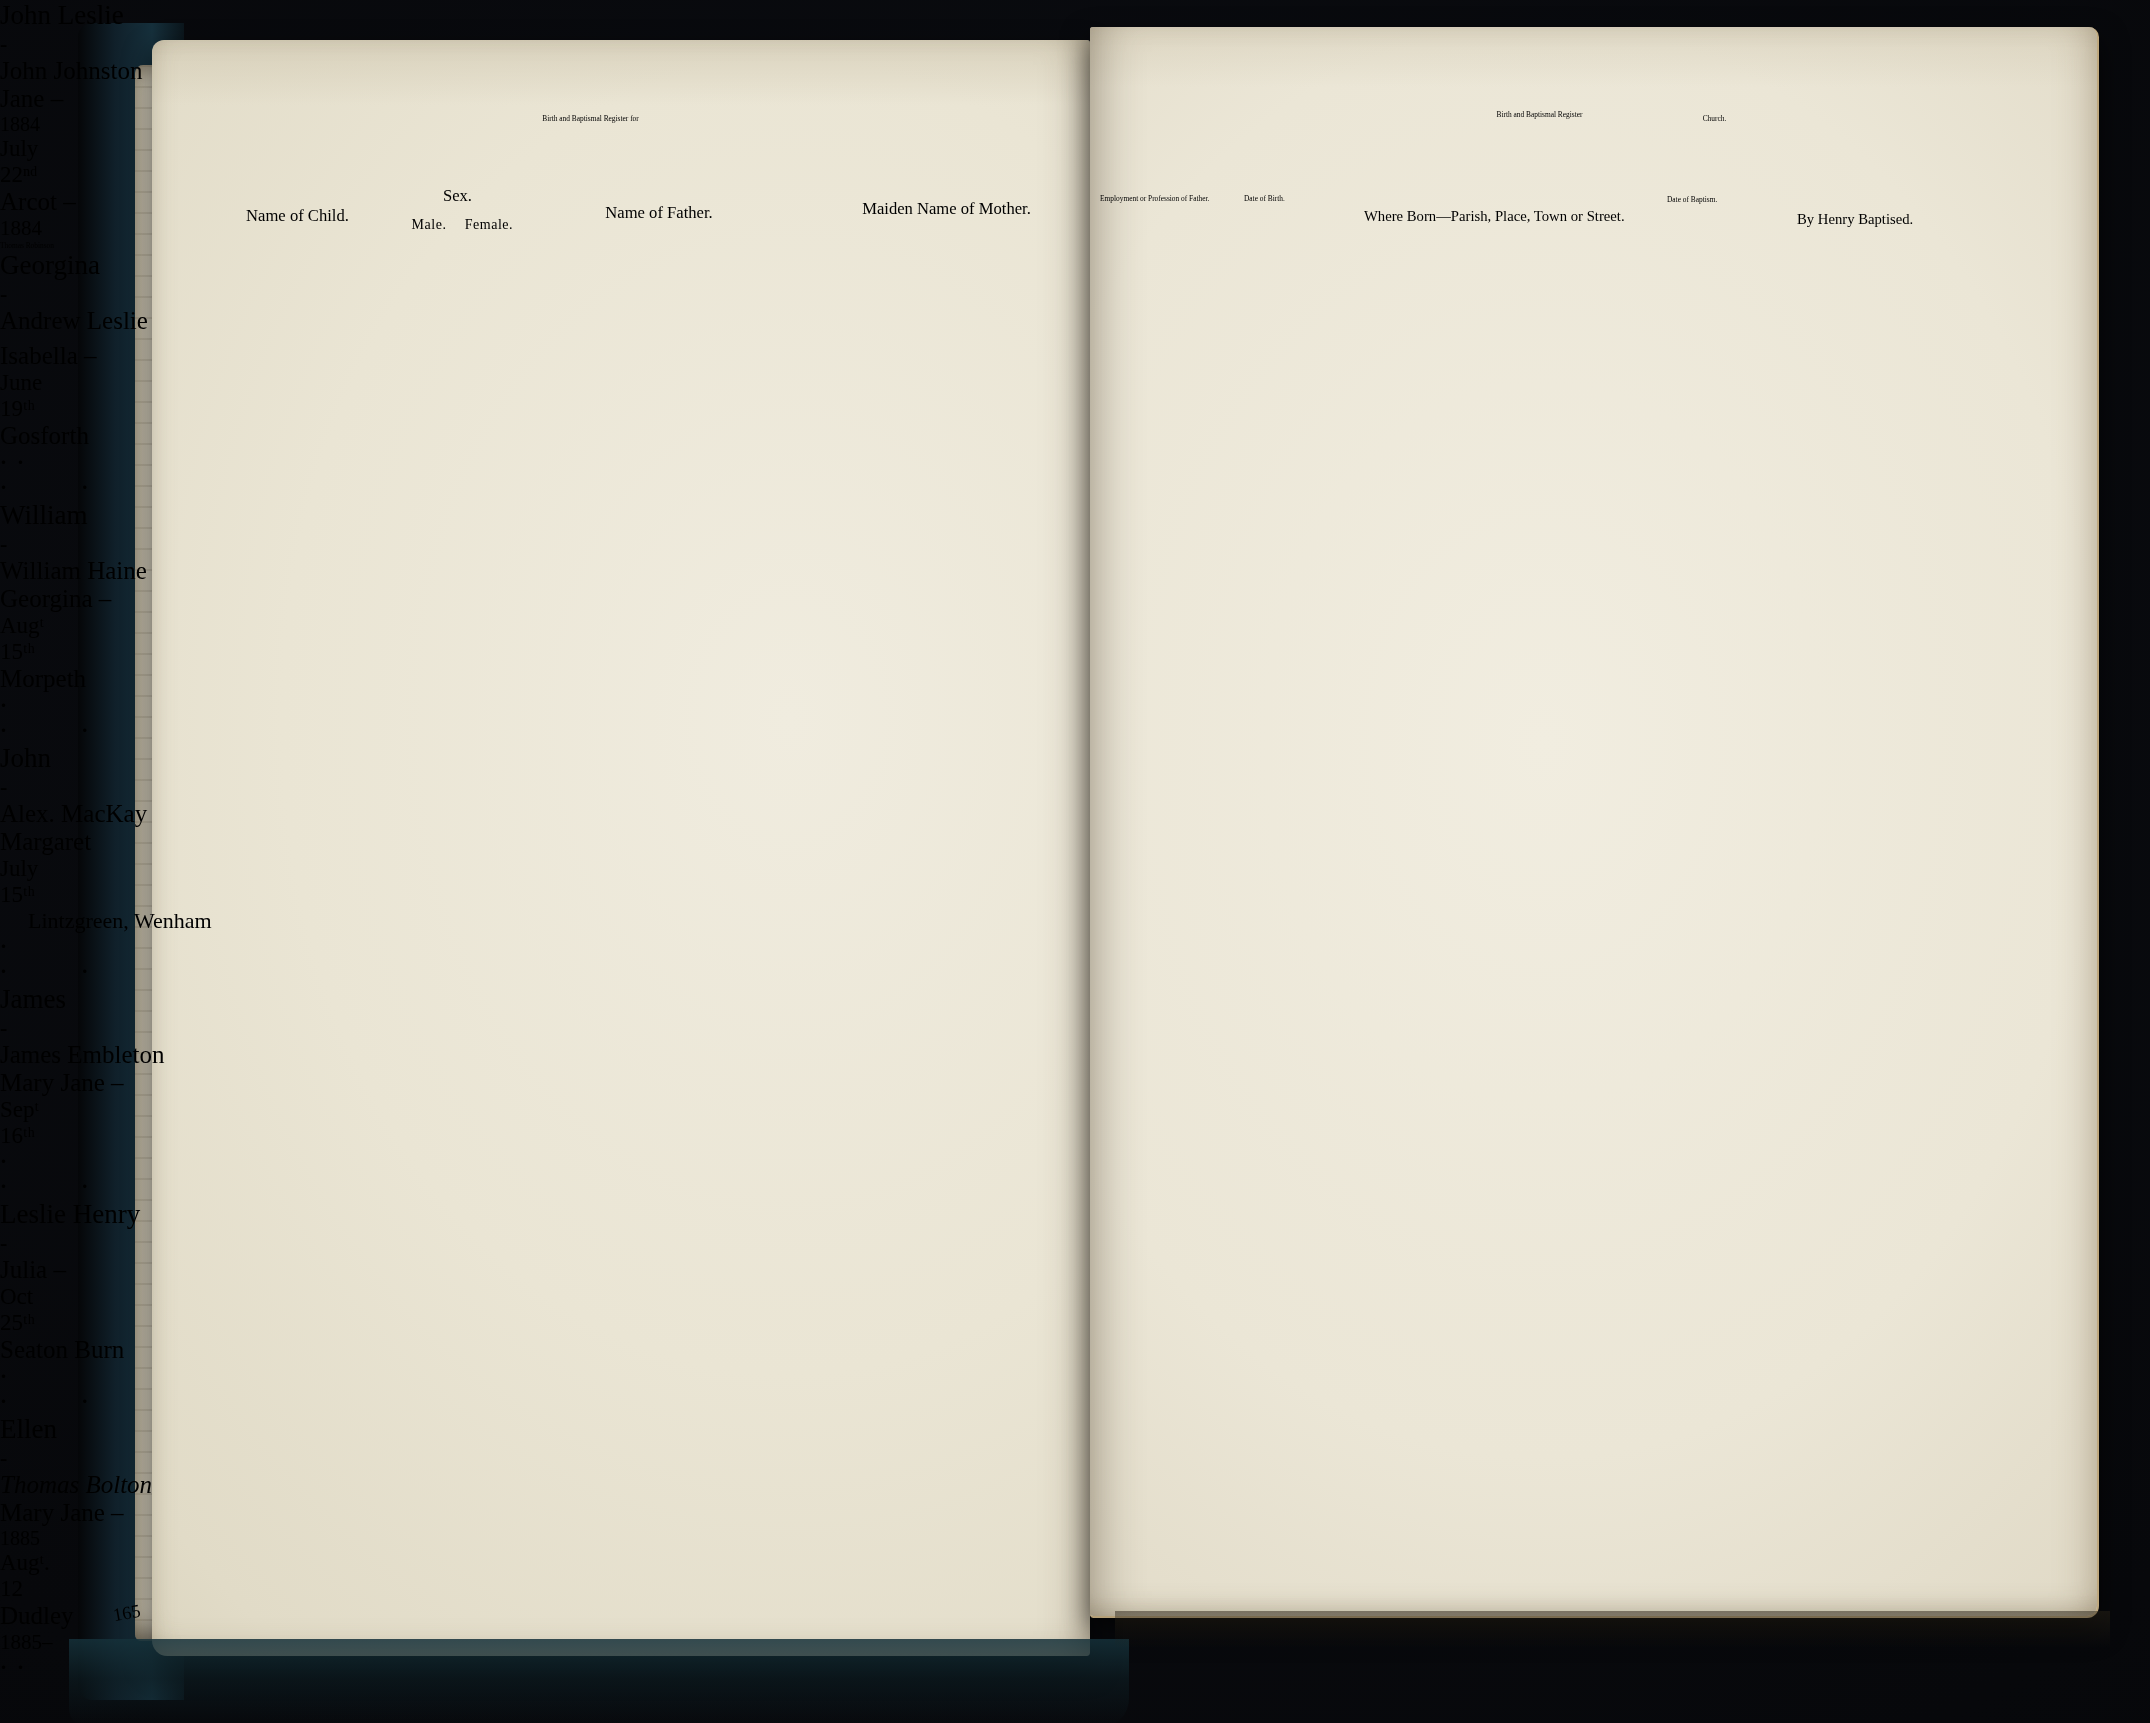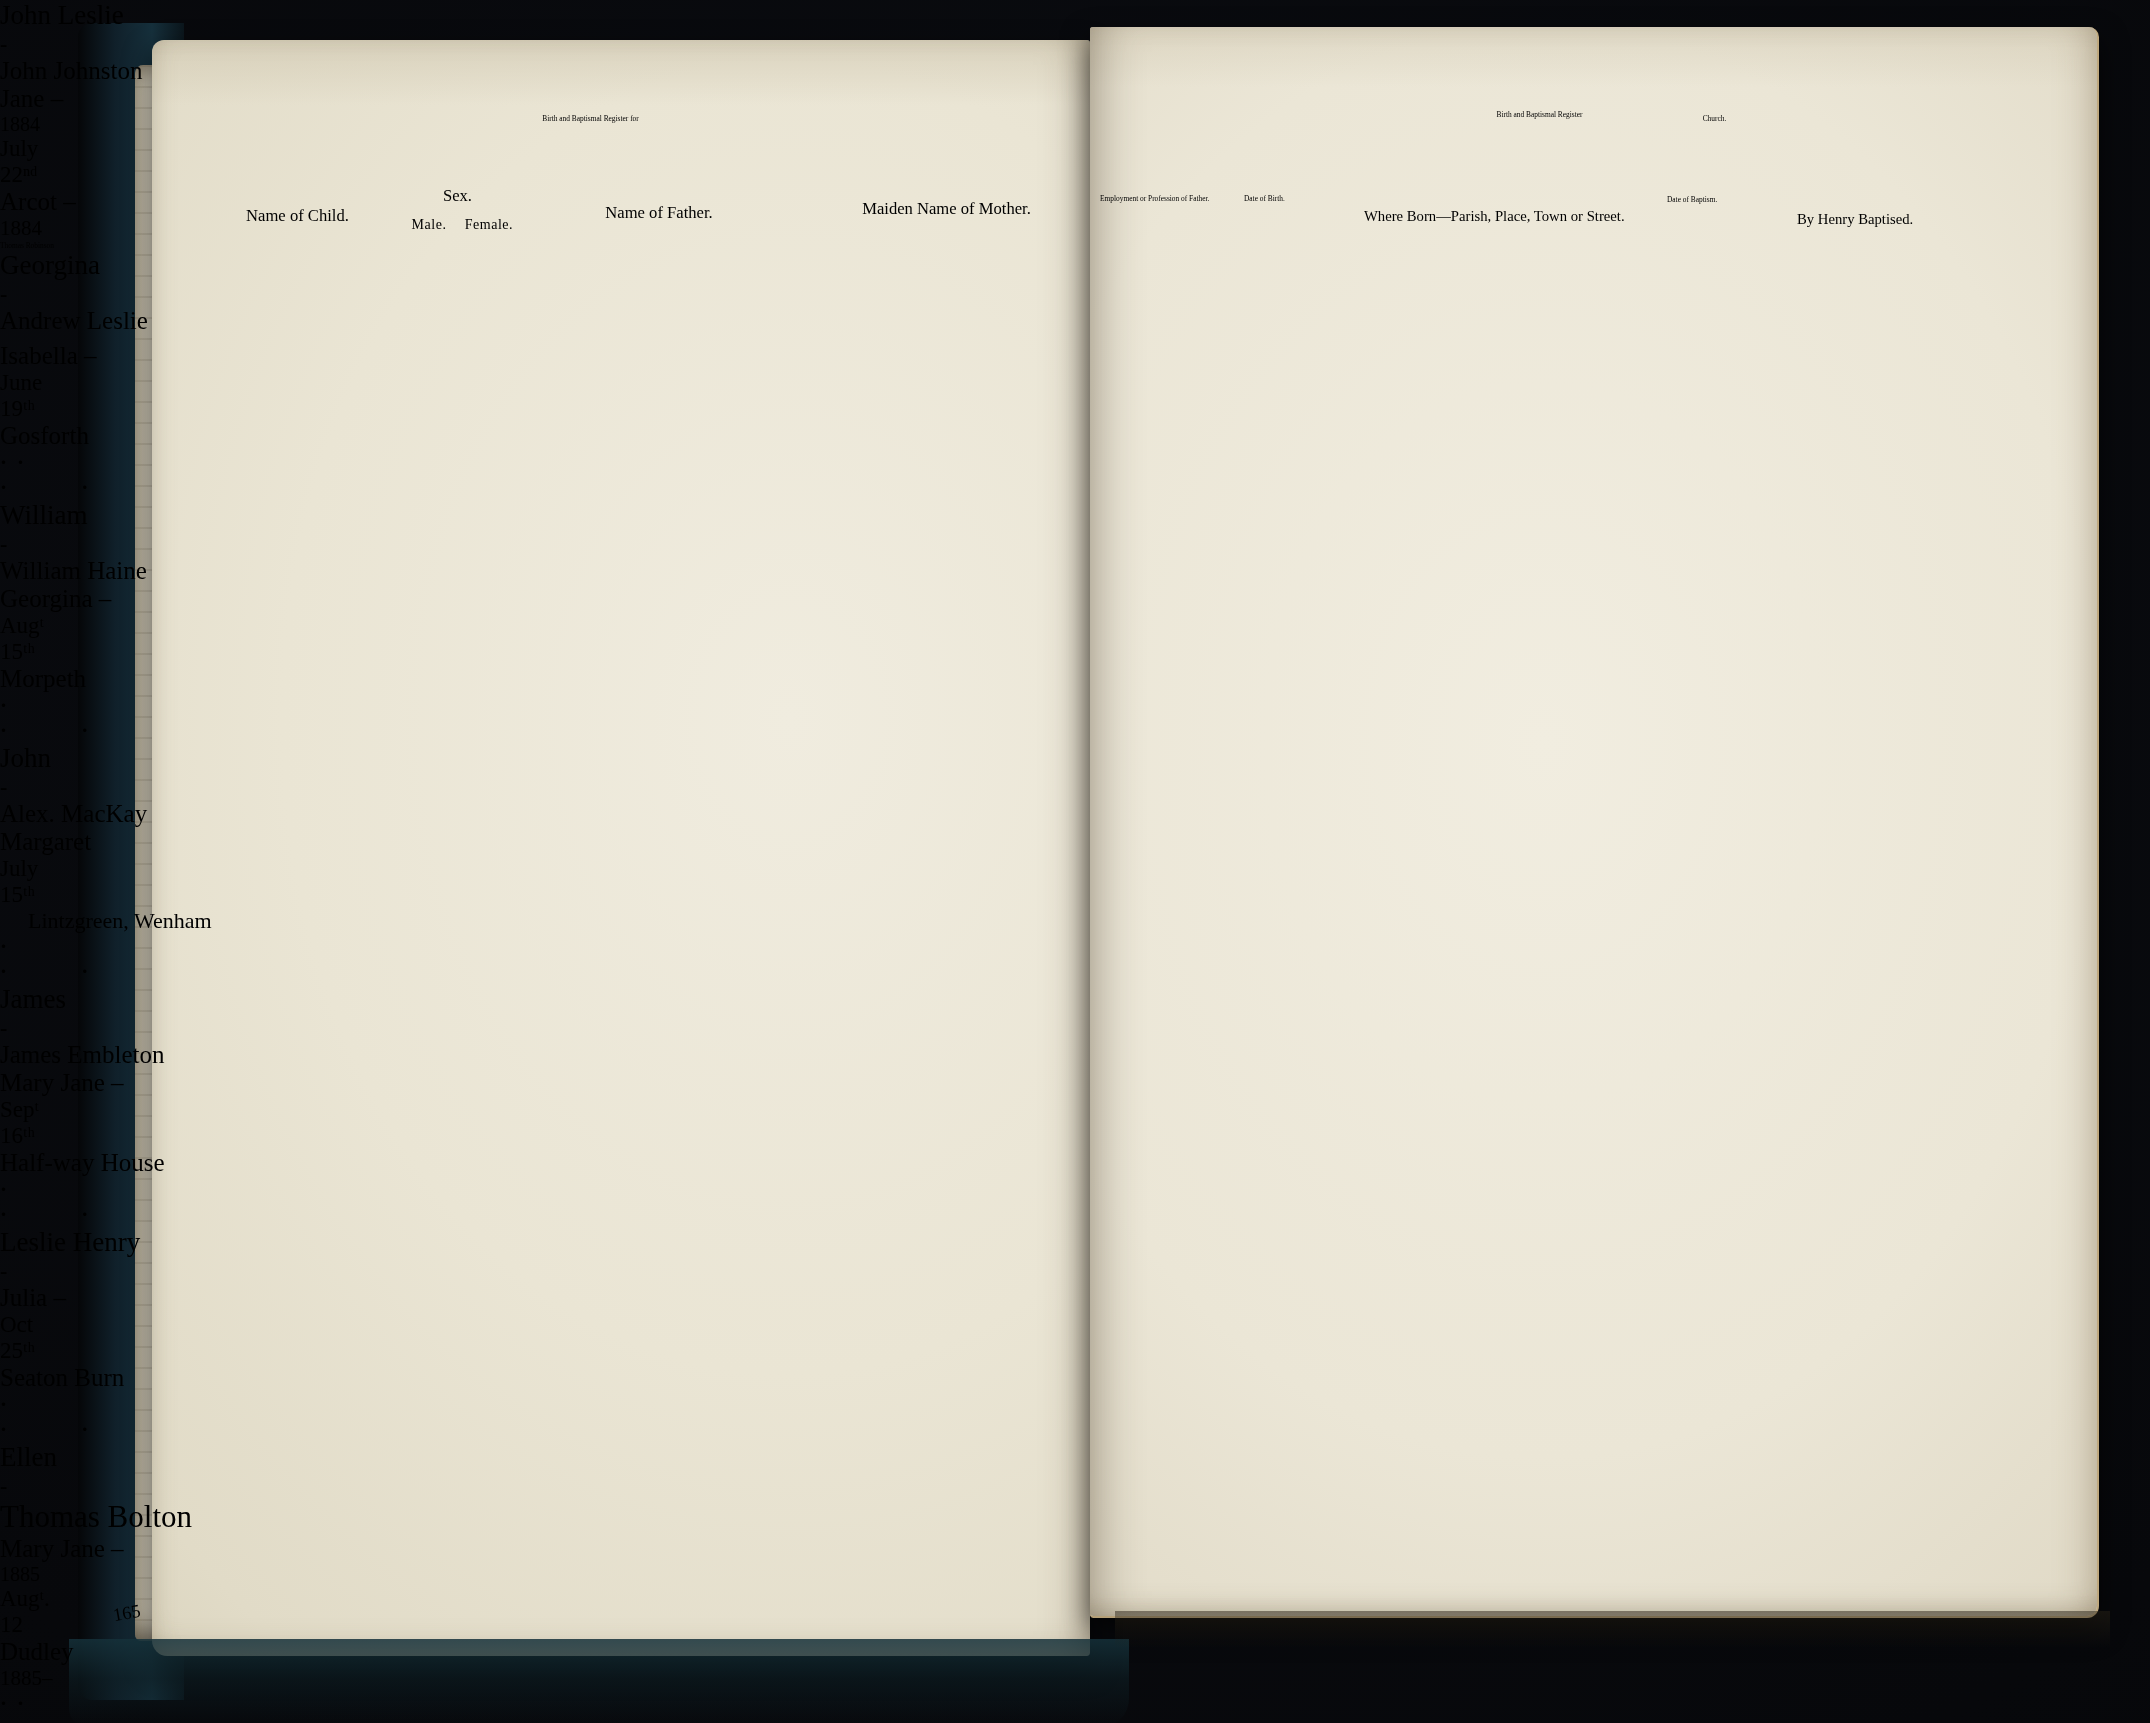--- a/index.html
+++ b/index.html
@@ -169,38 +169,37 @@
       <div class="hw" style="left: 1690px; top: 401px; font-size: 21px; letter-spacing: 10px; word-spacing: 22px; font-weight: bold;">·</div>
       <div class="hw" style="left: 1883px; top: 401px; font-size: 21px; word-spacing: 69px; font-weight: bold;">· ·</div>
       <div class="feint" style="left: 189px; width: 899px; top: 439px;"></div>
       <div class="feint" style="left: 1093px; width: 995px; top: 436px;"></div>
       <div class="hw" style="left: 217px; top: 437px; font-size: 27px;">James</div>
       <div class="hw" style="left: 414px; top: 436px; font-size: 22px; font-weight: bold;">-</div>
       <div class="hw" style="left: 530px; top: 438px; font-size: 25px;">James Embleton</div>
       <div class="hw" style="left: 818px; top: 438px; font-size: 25px;">Mary Jane –</div>
       <div class="hw" style="left: 1244px; top: 439px; font-size: 23px;">Sepᵗ</div>
       <div class="hw" style="left: 1313px; top: 439px; font-size: 23px;">16ᵗʰ</div>
-      <div class="hw" style="left: 1378px; top: 438px; font-size: 25px;">Half-way House</div>
       <div class="hw" style="left: 1690px; top: 439px; font-size: 21px; letter-spacing: 10px; word-spacing: 22px; font-weight: bold;">·</div>
       <div class="hw" style="left: 1883px; top: 439px; font-size: 21px; word-spacing: 69px; font-weight: bold;">· ·</div>
       <div class="feint" style="left: 189px; width: 899px; top: 477px;"></div>
       <div class="feint" style="left: 1093px; width: 995px; top: 474px;"></div>
       <div class="hw" style="left: 229px; top: 479px; font-size: 27px;">Leslie Henry</div>
       <div class="hw" style="left: 414px; top: 479px; font-size: 22px; font-weight: bold;">-</div>
       <div class="hw" style="left: 826px; top: 480px; font-size: 25px;">Julia –</div>
       <div class="hw" style="left: 1244px; top: 481px; font-size: 23px;">Oct</div>
       <div class="hw" style="left: 1313px; top: 481px; font-size: 23px;">25ᵗʰ</div>
       <div class="hw" style="left: 1385px; top: 480px; font-size: 25px;">Seaton Burn</div>
       <div class="hw" style="left: 1690px; top: 481px; font-size: 21px; letter-spacing: 10px; word-spacing: 22px; font-weight: bold;">·</div>
       <div class="hw" style="left: 1883px; top: 481px; font-size: 21px; word-spacing: 69px; font-weight: bold;">· ·</div>
       <div class="feint" style="left: 189px; width: 899px; top: 519px;"></div>
       <div class="feint" style="left: 1093px; width: 995px; top: 516px;"></div>
       <div class="hw" style="left: 241px; top: 517px; font-size: 27px;">Ellen</div>
       <div class="hw" style="left: 474px; top: 516px; font-size: 22px; font-weight: bold;">-</div>
-      <div class="hw" style="left: 558px; top: 518px; font-size: 31px;">Thomas Bolton</div>
+      <div class="hw" style="left: 558px; top: 518px; font-size: 25px; font-style: italic;">Thomas Bolton</div>
       <div class="hw" style="left: 833px; top: 518px; font-size: 25px;">Mary Jane –</div>
       <div class="hw" style="left: 1264px; top: 493px; font-size: 20px;">1885</div>
       <div class="hw" style="left: 1244px; top: 519px; font-size: 23px;">Augᵗ.</div>
       <div class="hw" style="left: 1313px; top: 519px; font-size: 23px;">12</div>
       <div class="hw" style="left: 1393px; top: 518px; font-size: 25px;">Dudley</div>
       <div class="hw" style="left: 1667px; top: 493px; font-size: 21px;">1885–</div>
       <div class="hw" style="left: 1690px; top: 519px; font-size: 21px; letter-spacing: 10px; word-spacing: 22px; font-weight: bold;">··</div>
       <div class="feint" style="left: 189px; width: 899px; top: 557px;"></div>
       <div class="feint" style="left: 1093px; width: 995px; top: 554px;"></div>
       <div class="feint" style="left: 189px; width: 899px; top: 599px;"></div>

